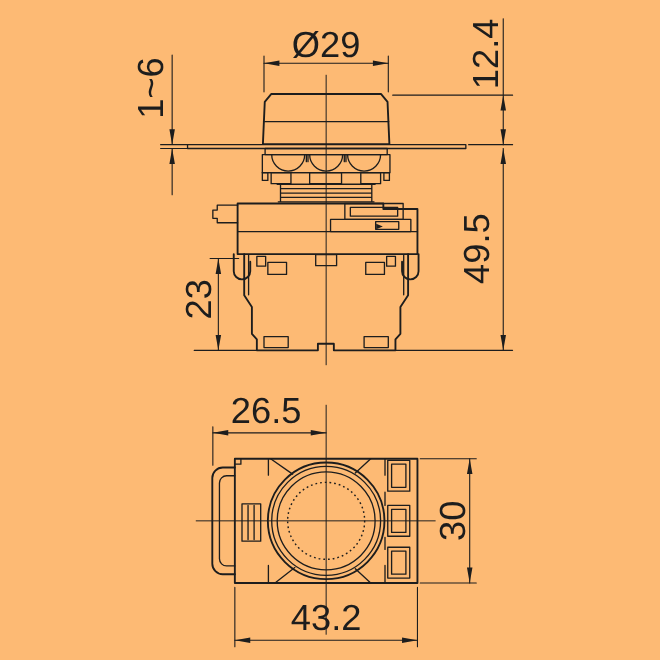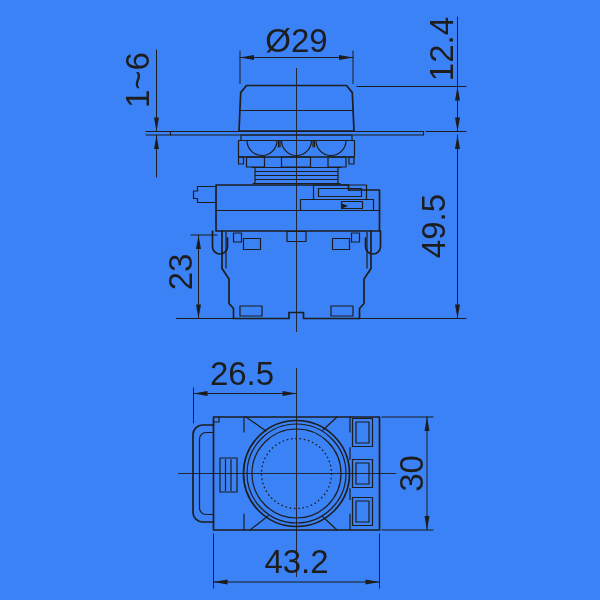--- a/index.html
+++ b/index.html
@@ -1,16 +1,16 @@
 <!DOCTYPE html>
 <html><head>
 <meta charset="utf-8">
 <style>
   html,body{margin:0;padding:0;background:#ffffff;}
-  .stage{position:relative;width:600px;height:600px;background:#3b82f6;overflow:hidden;
+  .stage{position:relative;width:600px;height:600px;background:#fdba74;overflow:hidden;
          font-family:"Liberation Sans",sans-serif;}
   svg{position:absolute;left:0;top:0;}
   
   .s2{fill:none;stroke:#1d1d1d;stroke-width:1.7;stroke-linejoin:round;stroke-linecap:round;}
   .s1{fill:none;stroke:#1d1d1d;stroke-width:1.2;stroke-linejoin:round;stroke-linecap:round;}
   .dim{fill:none;stroke:#1d1d1d;stroke-width:1;stroke-linecap:round;}
   .cl{fill:none;stroke:#1d1d1d;stroke-width:0.9;}
   .arr{fill:#1d1d1d;stroke:none;}
   .dot{fill:none;stroke:#1d1d1d;stroke-width:1.3;stroke-dasharray:1.6 2.7;}
   text.dimtxt{font-family:"Liberation Sans",sans-serif;font-size:33px;fill:#1d1d1d;

